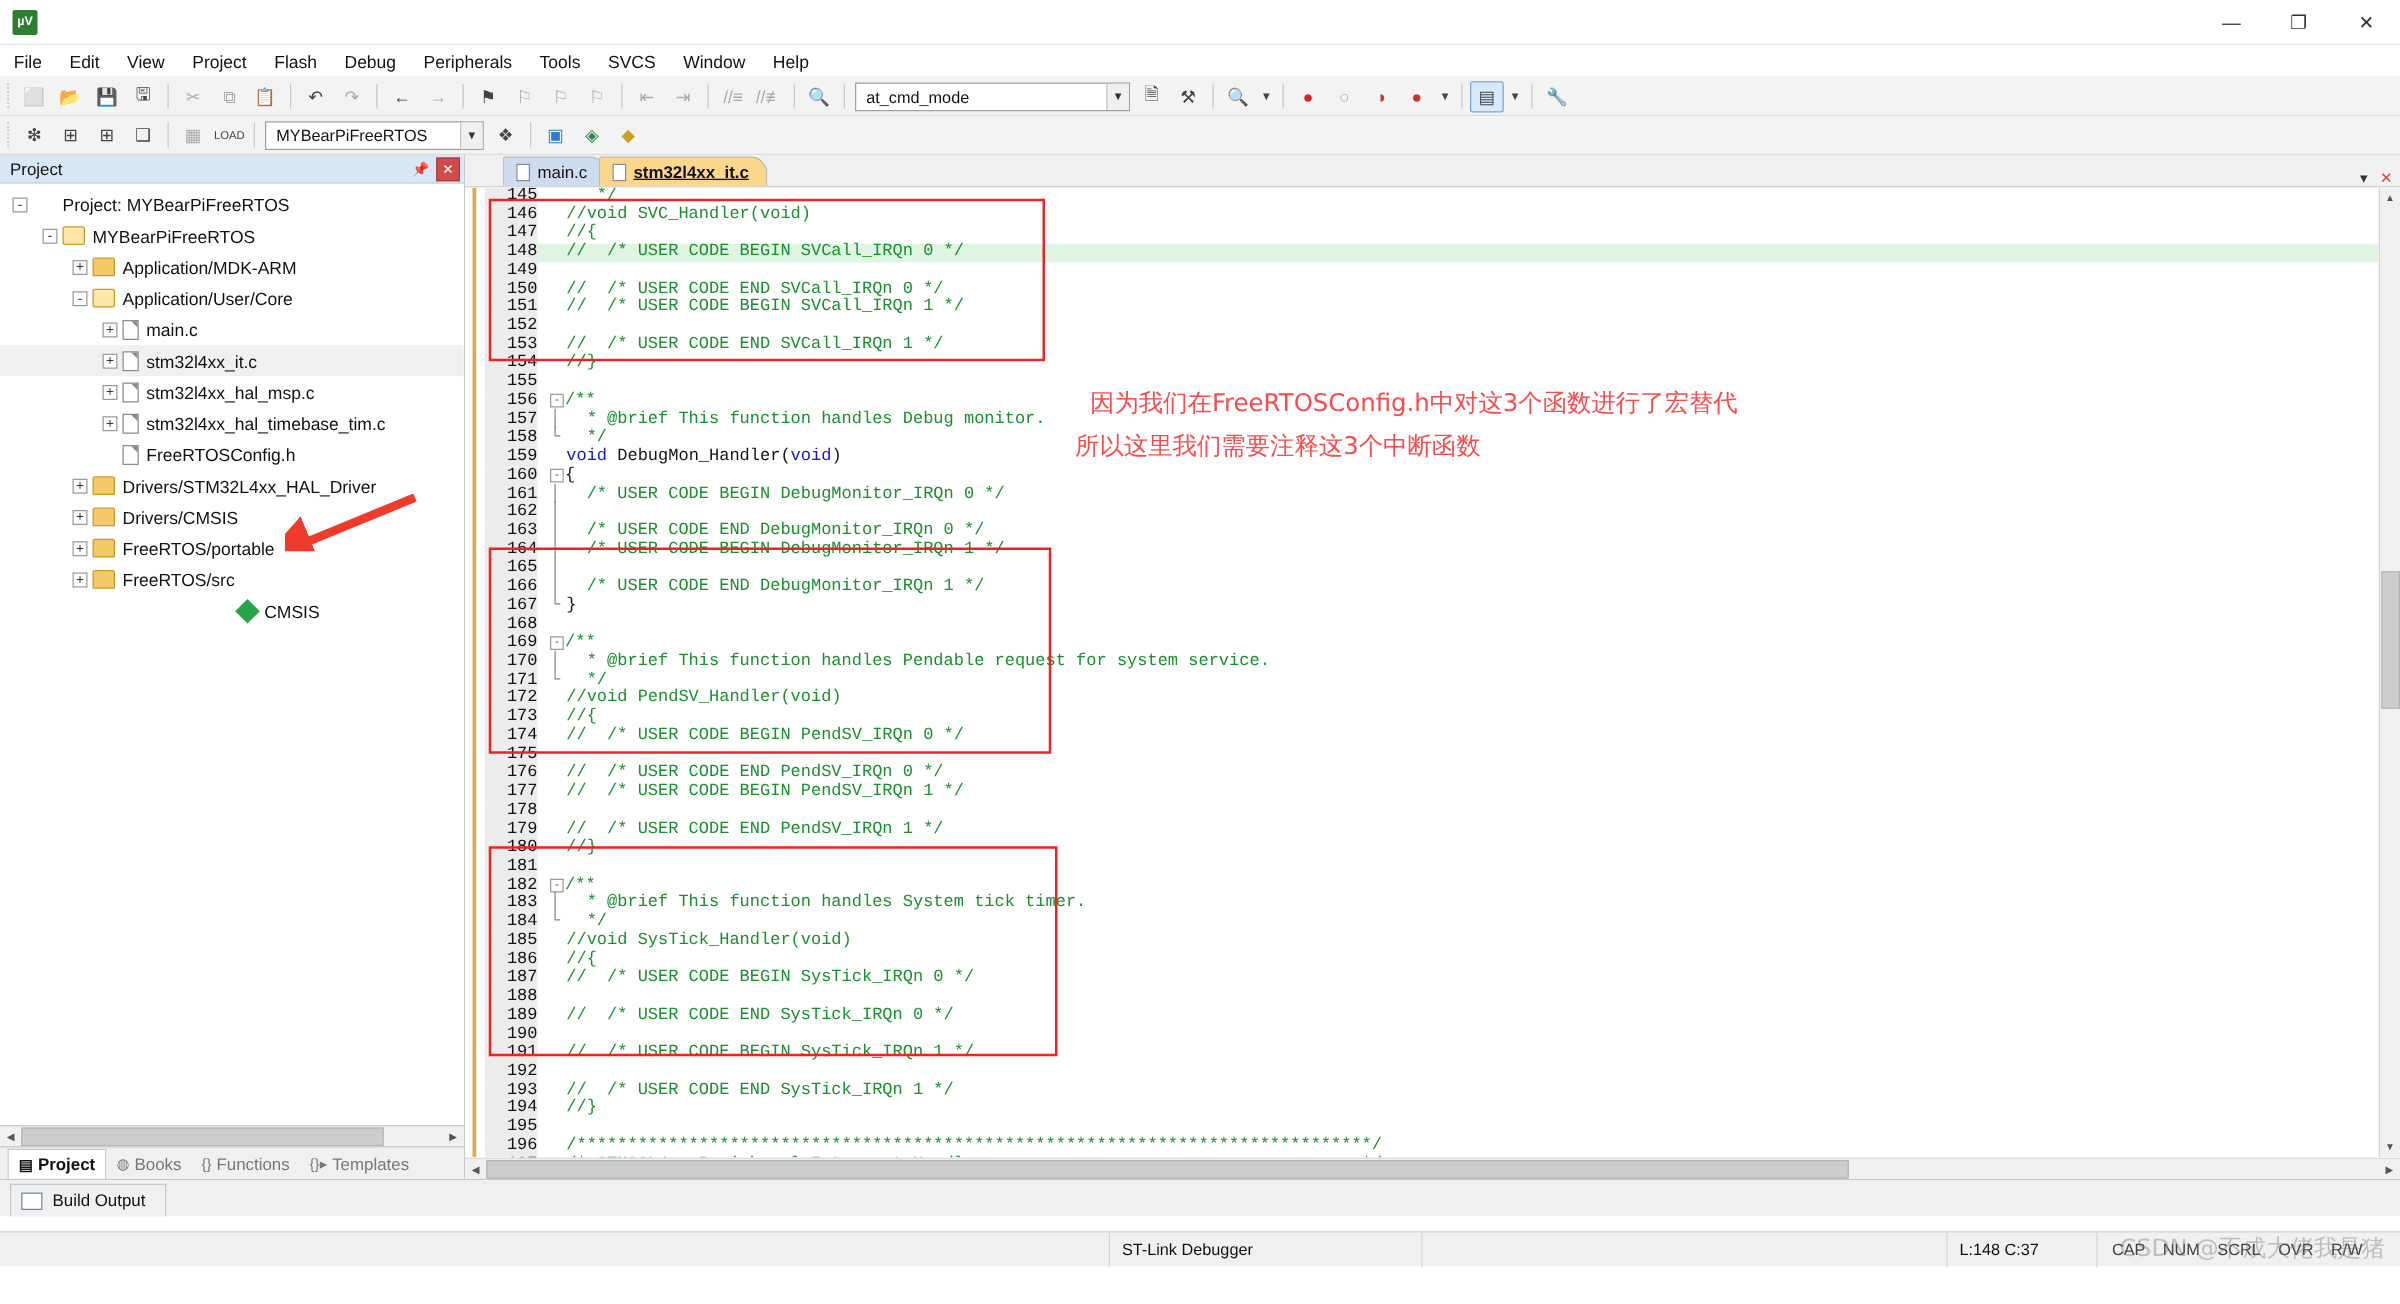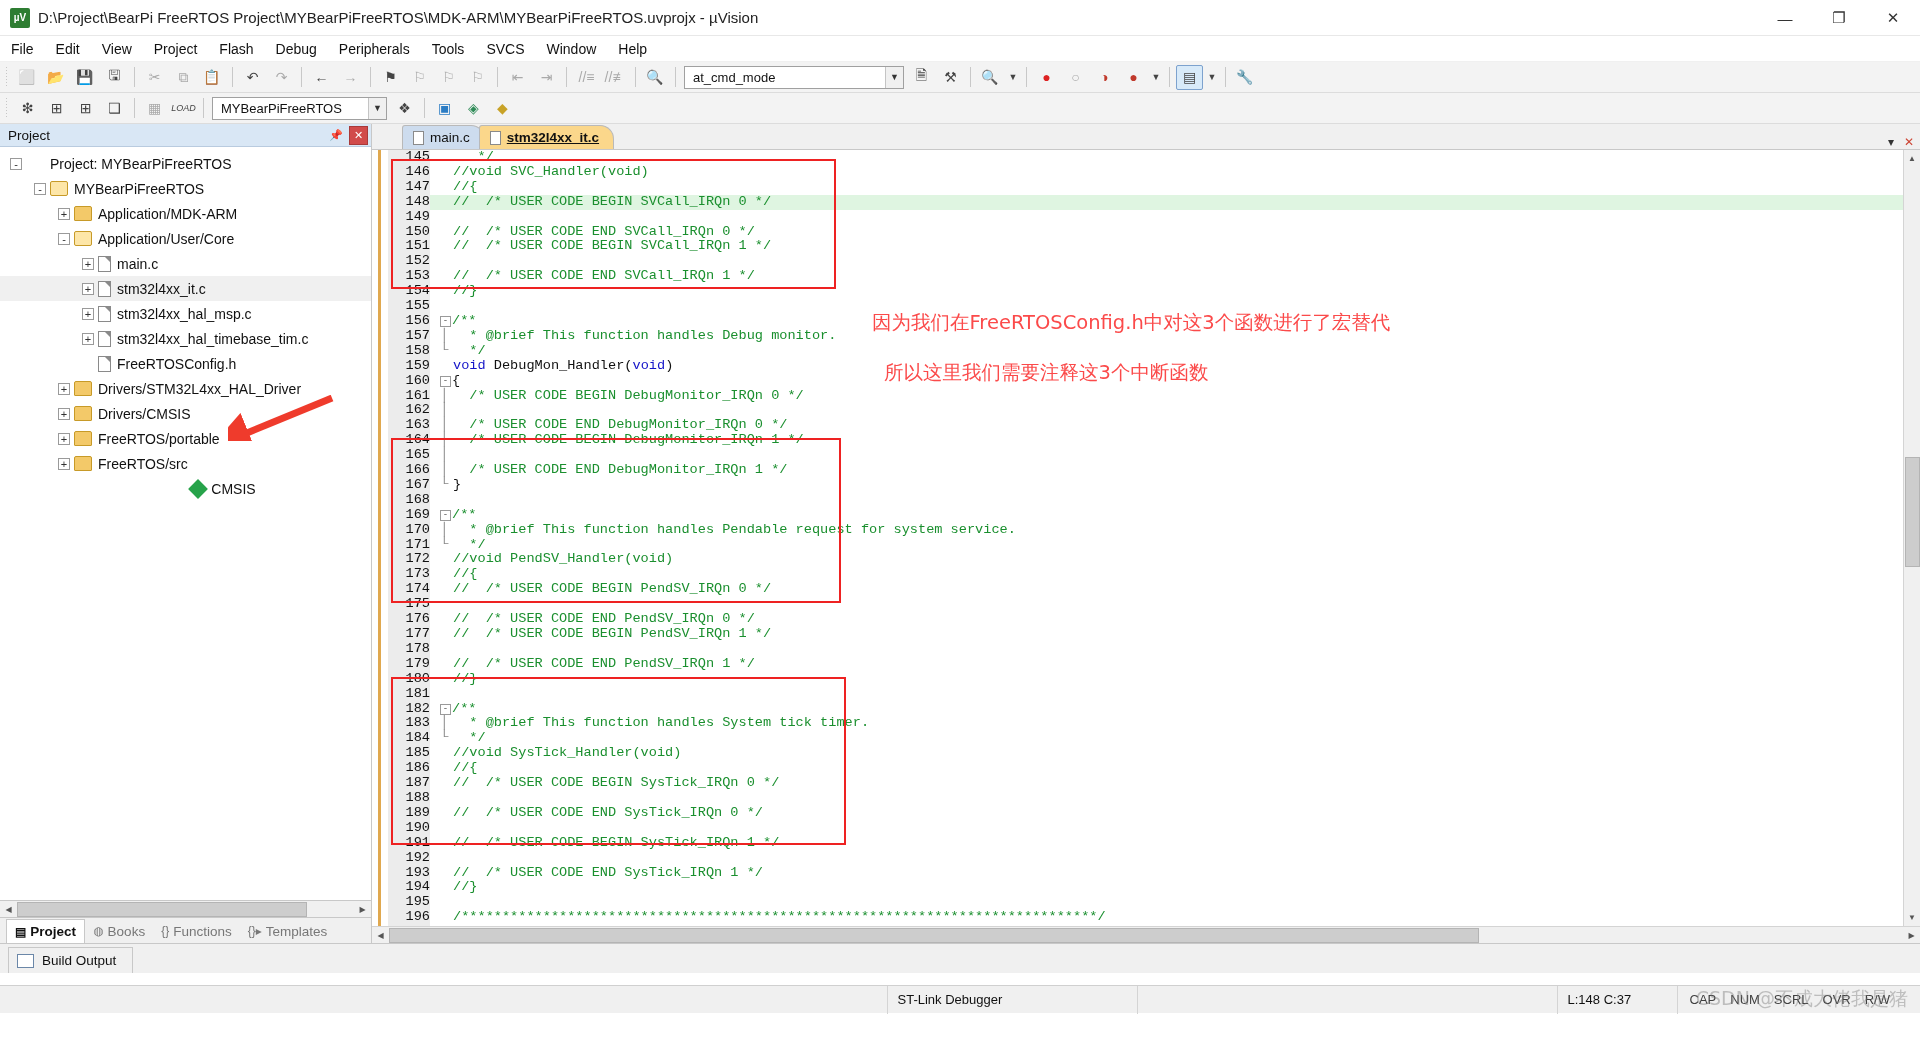--- a/index.html
+++ b/index.html
@@ -203,21 +203,20 @@
     color: rgba(120,120,120,.42); white-space: nowrap;
     font-family: "DejaVu Sans", sans-serif;
   }
   .resize-grip { width: 18px; height: 28px; }
 </style>
 </head>
 <body>
 
 <div class="titlebar">
   <div class="app-icon">µV</div>
-  <div class="title-text">D:\Project\BearPi FreeRTOS Project\MYBearPiFreeRTOS\MDK-ARM\MYBearPiFreeRTOS.uvprojx - µVision</div>
   <div class="winbtns">
     <div class="winbtn">—</div>
     <div class="winbtn">❐</div>
     <div class="winbtn close">✕</div>
   </div>
 </div>
 
 <div class="menubar" id="menubar">
     <div class="menuitem">File</div>
     <div class="menuitem">Edit</div>
@@ -288,21 +287,21 @@
 
 <div class="toolbar">
   <div class="grip"></div>
   <div id="tb2-left" style="display:flex;align-items:center">
       <div class="tbtn">❇</div>
       <div class="tbtn">⊞</div>
       <div class="tbtn">⊞</div>
       <div class="tbtn">❑</div>
       <div class="tsep"></div>
       <div class="tbtn disabled">▦</div>
-      <div class="tbtn" style="font-size: 9px; font-style: italic;">LOAD</div>
+      <div class="tbtn" style="font-size: 9px;">LOAD</div>
     </div>
   <div class="tsep"></div>
   <div class="tcombo combo-proj">
     <span class="val">MYBearPiFreeRTOS</span>
     <span class="arrow">▼</span>
   </div>
   <div class="tbtn">❖</div>
   <div class="tsep"></div>
   <div class="tbtn" style="color:#2b7cc4">▣</div>
   <div class="tbtn" style="color:#2e8b57">◈</div>
@@ -446,21 +445,21 @@
     <div class="codearea">
       <div class="code-inner">
         <div class="gutter-orange"></div>
         <pre class="code" id="codepre"><span class="row"><span class="ln">145</span><span style="display: inline-block; width: 13px;"></span><span class="cmt">   */</span></span><span class="row"><span class="ln">146</span><span style="display: inline-block; width: 13px;"></span><span class="cmt">//void SVC_Handler(void)</span></span><span class="row"><span class="ln">147</span><span style="display: inline-block; width: 13px;"></span><span class="cmt">//{</span></span><span class="row hl"><span class="ln">148</span><span style="display: inline-block; width: 13px;"></span><span class="cmt">//  /* USER CODE BEGIN SVCall_IRQn 0 */</span></span><span class="row"><span class="ln">149</span><span style="display: inline-block; width: 13px;"></span><span class="cmt"></span></span><span class="row"><span class="ln">150</span><span style="display: inline-block; width: 13px;"></span><span class="cmt">//  /* USER CODE END SVCall_IRQn 0 */</span></span><span class="row"><span class="ln">151</span><span style="display: inline-block; width: 13px;"></span><span class="cmt">//  /* USER CODE BEGIN SVCall_IRQn 1 */</span></span><span class="row"><span class="ln">152</span><span style="display: inline-block; width: 13px;"></span><span class="cmt"></span></span><span class="row"><span class="ln">153</span><span style="display: inline-block; width: 13px;"></span><span class="cmt">//  /* USER CODE END SVCall_IRQn 1 */</span></span><span class="row"><span class="ln">154</span><span style="display: inline-block; width: 13px;"></span><span class="cmt">//}</span></span><span class="row"><span class="ln">155</span><span style="display: inline-block; width: 13px;"></span><span class="cmt"></span></span><span class="row"><span class="ln">156</span><span class="fold">-</span><span class="cmt">/**</span></span><span class="row"><span class="ln">157</span><span style="display: inline-block; width: 13px; color: rgb(136, 136, 136);">│</span><span class="cmt">  * @brief This function handles Debug monitor.</span></span><span class="row"><span class="ln">158</span><span style="display: inline-block; width: 13px; color: rgb(136, 136, 136);">└</span><span class="cmt">  */</span></span><span class="row"><span class="ln">159</span><span style="display: inline-block; width: 13px;"></span><span><span class="kw">void</span> DebugMon_Handler(<span class="kw">void</span>)</span></span><span class="row"><span class="ln">160</span><span class="fold">-</span><span>{</span></span><span class="row"><span class="ln">161</span><span style="display: inline-block; width: 13px; color: rgb(136, 136, 136);">│</span><span class="cmt">  /* USER CODE BEGIN DebugMonitor_IRQn 0 */</span></span><span class="row"><span class="ln">162</span><span style="display: inline-block; width: 13px; color: rgb(136, 136, 136);">│</span><span class="cmt"></span></span><span class="row"><span class="ln">163</span><span style="display: inline-block; width: 13px; color: rgb(136, 136, 136);">│</span><span class="cmt">  /* USER CODE END DebugMonitor_IRQn 0 */</span></span><span class="row"><span class="ln">164</span><span style="display: inline-block; width: 13px; color: rgb(136, 136, 136);">│</span><span class="cmt">  /* USER CODE BEGIN DebugMonitor_IRQn 1 */</span></span><span class="row"><span class="ln">165</span><span style="display: inline-block; width: 13px; color: rgb(136, 136, 136);">│</span><span class="cmt"></span></span><span class="row"><span class="ln">166</span><span style="display: inline-block; width: 13px; color: rgb(136, 136, 136);">│</span><span class="cmt">  /* USER CODE END DebugMonitor_IRQn 1 */</span></span><span class="row"><span class="ln">167</span><span style="display: inline-block; width: 13px; color: rgb(136, 136, 136);">└</span><span>}</span></span><span class="row"><span class="ln">168</span><span style="display: inline-block; width: 13px;"></span><span class="cmt"></span></span><span class="row"><span class="ln">169</span><span class="fold">-</span><span class="cmt">/**</span></span><span class="row"><span class="ln">170</span><span style="display: inline-block; width: 13px; color: rgb(136, 136, 136);">│</span><span class="cmt">  * @brief This function handles Pendable request for system service.</span></span><span class="row"><span class="ln">171</span><span style="display: inline-block; width: 13px; color: rgb(136, 136, 136);">└</span><span class="cmt">  */</span></span><span class="row"><span class="ln">172</span><span style="display: inline-block; width: 13px;"></span><span class="cmt">//void PendSV_Handler(void)</span></span><span class="row"><span class="ln">173</span><span style="display: inline-block; width: 13px;"></span><span class="cmt">//{</span></span><span class="row"><span class="ln">174</span><span style="display: inline-block; width: 13px;"></span><span class="cmt">//  /* USER CODE BEGIN PendSV_IRQn 0 */</span></span><span class="row"><span class="ln">175</span><span style="display: inline-block; width: 13px;"></span><span class="cmt"></span></span><span class="row"><span class="ln">176</span><span style="display: inline-block; width: 13px;"></span><span class="cmt">//  /* USER CODE END PendSV_IRQn 0 */</span></span><span class="row"><span class="ln">177</span><span style="display: inline-block; width: 13px;"></span><span class="cmt">//  /* USER CODE BEGIN PendSV_IRQn 1 */</span></span><span class="row"><span class="ln">178</span><span style="display: inline-block; width: 13px;"></span><span class="cmt"></span></span><span class="row"><span class="ln">179</span><span style="display: inline-block; width: 13px;"></span><span class="cmt">//  /* USER CODE END PendSV_IRQn 1 */</span></span><span class="row"><span class="ln">180</span><span style="display: inline-block; width: 13px;"></span><span class="cmt">//}</span></span><span class="row"><span class="ln">181</span><span style="display: inline-block; width: 13px;"></span><span class="cmt"></span></span><span class="row"><span class="ln">182</span><span class="fold">-</span><span class="cmt">/**</span></span><span class="row"><span class="ln">183</span><span style="display: inline-block; width: 13px; color: rgb(136, 136, 136);">│</span><span class="cmt">  * @brief This function handles System tick timer.</span></span><span class="row"><span class="ln">184</span><span style="display: inline-block; width: 13px; color: rgb(136, 136, 136);">└</span><span class="cmt">  */</span></span><span class="row"><span class="ln">185</span><span style="display: inline-block; width: 13px;"></span><span class="cmt">//void SysTick_Handler(void)</span></span><span class="row"><span class="ln">186</span><span style="display: inline-block; width: 13px;"></span><span class="cmt">//{</span></span><span class="row"><span class="ln">187</span><span style="display: inline-block; width: 13px;"></span><span class="cmt">//  /* USER CODE BEGIN SysTick_IRQn 0 */</span></span><span class="row"><span class="ln">188</span><span style="display: inline-block; width: 13px;"></span><span class="cmt"></span></span><span class="row"><span class="ln">189</span><span style="display: inline-block; width: 13px;"></span><span class="cmt">//  /* USER CODE END SysTick_IRQn 0 */</span></span><span class="row"><span class="ln">190</span><span style="display: inline-block; width: 13px;"></span><span class="cmt"></span></span><span class="row"><span class="ln">191</span><span style="display: inline-block; width: 13px;"></span><span class="cmt">//  /* USER CODE BEGIN SysTick_IRQn 1 */</span></span><span class="row"><span class="ln">192</span><span style="display: inline-block; width: 13px;"></span><span class="cmt"></span></span><span class="row"><span class="ln">193</span><span style="display: inline-block; width: 13px;"></span><span class="cmt">//  /* USER CODE END SysTick_IRQn 1 */</span></span><span class="row"><span class="ln">194</span><span style="display: inline-block; width: 13px;"></span><span class="cmt">//}</span></span><span class="row"><span class="ln">195</span><span style="display: inline-block; width: 13px;"></span><span class="cmt"></span></span><span class="row"><span class="ln">196</span><span style="display: inline-block; width: 13px;"></span><span class="cmt">/******************************************************************************/</span></span><span class="row"><span class="ln">197</span><span style="display: inline-block; width: 13px;"></span><span class="cmt">/* STM32L4xx Peripheral Interrupt Handlers                                    */</span></span></pre>
 
         <div class="annotbox" style="left:19px; top:9px; width:445px; height:130px;"></div>
         <div class="annotbox" style="left:19px; top:288px; width:450px; height:165px;"></div>
         <div class="annotbox" style="left:19px; top:527px; width:455px; height:168px;"></div>
 
         <div class="anno-text" style="left:500px; top:158px;">因为我们在FreeRTOSConfig.h中对这3个函数进行了宏替代</div>
-        <div class="anno-text" style="left:512px; top:192px;margin-top:16px;">所以这里我们需要注释这3个中断函数</div>
+        <div class="anno-text" style="left:488px; top:192px;">所以这里我们需要注释这3个中断函数</div>
       </div>
       <div class="vscroll">
         <div class="vsb-arrow">▲</div>
         <div class="vsb-track">
           <div class="vsb-thumb" style="height:110px;margin-top:290px"></div>
         </div>
         <div class="vsb-arrow">▼</div>
       </div>
     </div>
 

